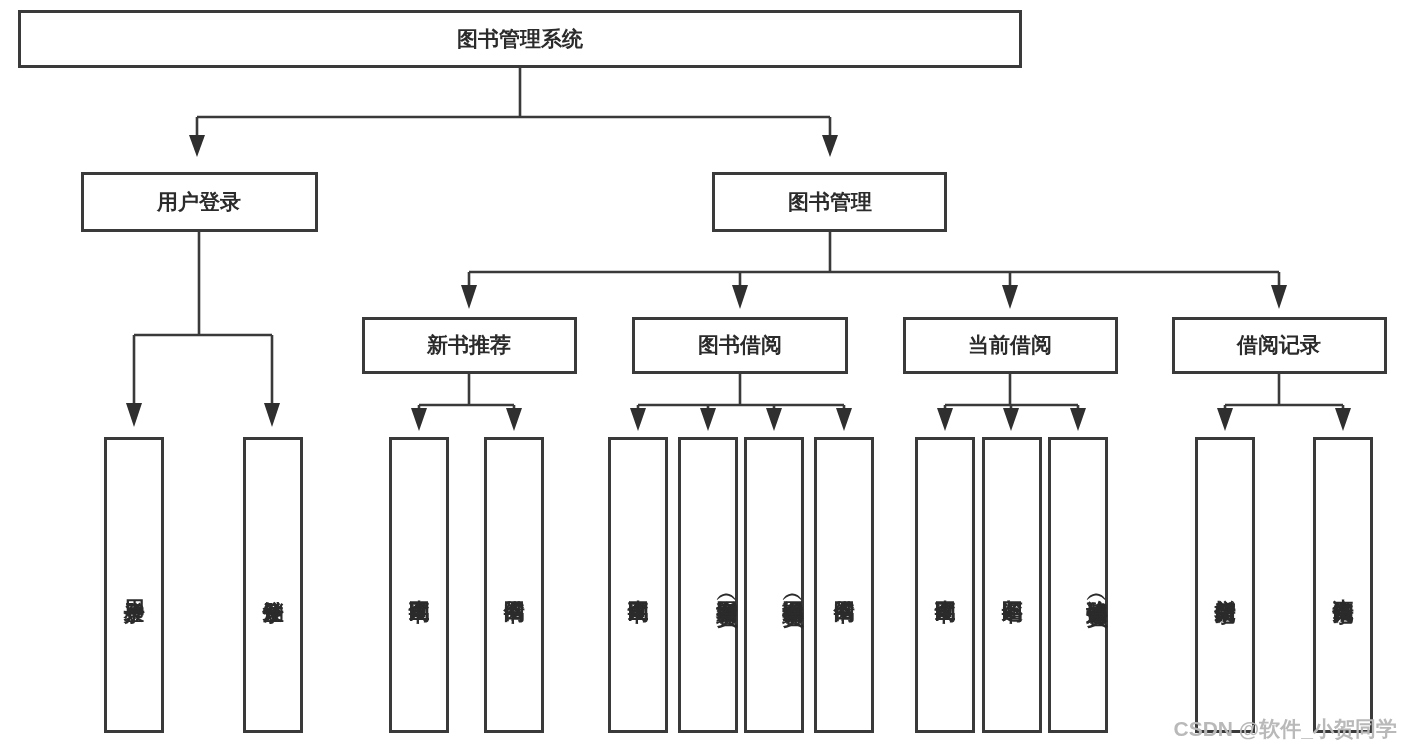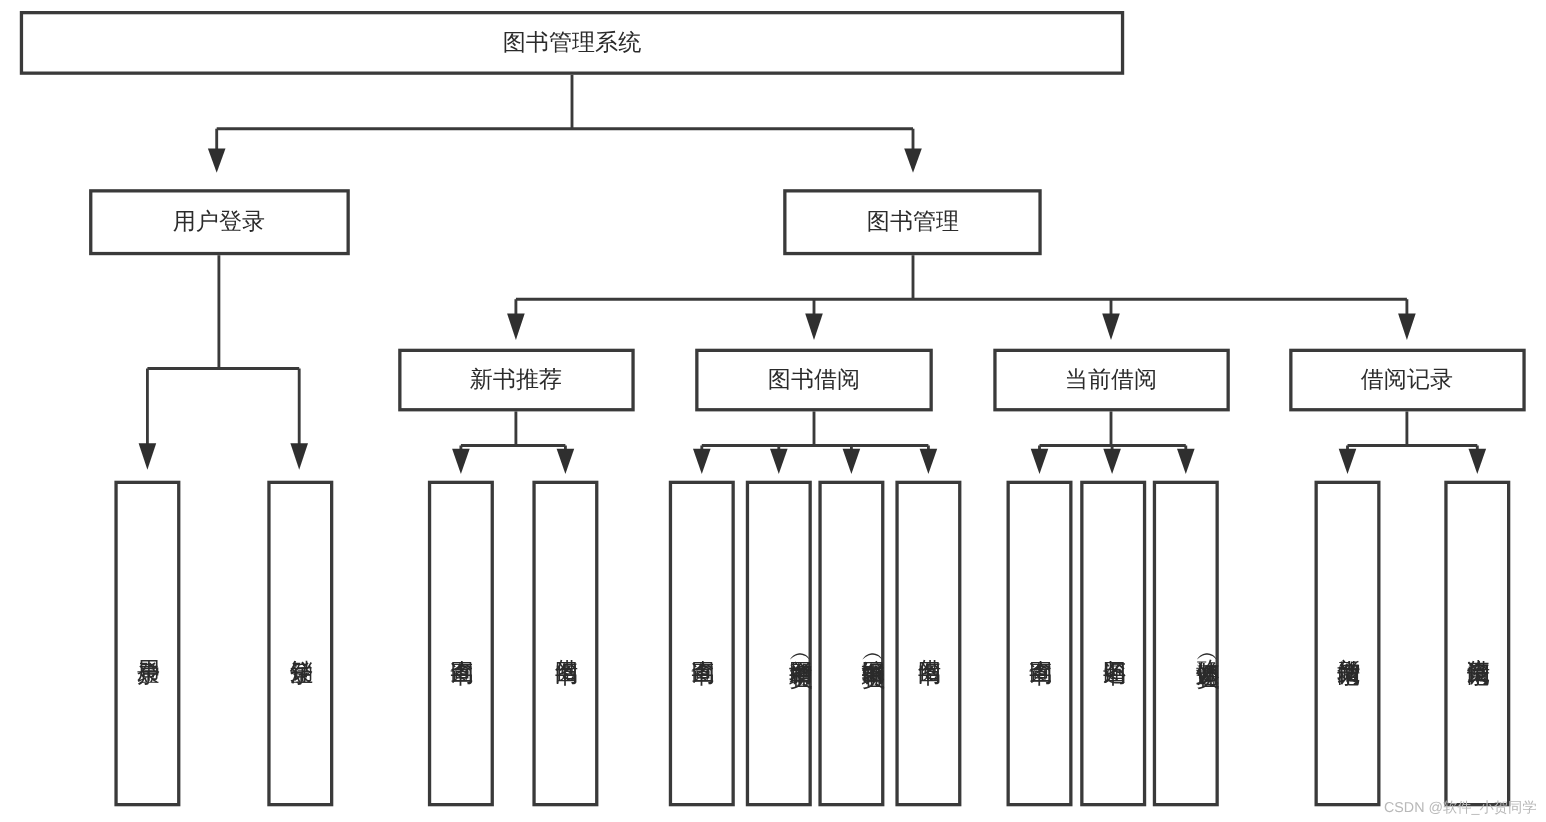--- a/index.html
+++ b/index.html
@@ -11,20 +11,21 @@
     width: 1405px;
     height: 747px;
     font-family: "Liberation Sans", "DejaVu Sans", sans-serif;
     overflow: hidden;
   }
   #diagram-root {
     position: relative;
     width: 1405px;
     height: 747px;
     background: #ffffff;
+    font-weight: bold;
   }
   svg.diagram-canvas {
     position: absolute;
     top: 0;
     left: 0;
     width: 1405px;
     height: 747px;
   }
   .node-box {
     fill: #ffffff;
@@ -62,21 +63,21 @@
     justify-content: center;
     text-align: center;
     white-space: nowrap;
     user-select: none;
   }
   .watermark {
     position: absolute;
     right: 8px;
     bottom: 4px;
     font-family: "Liberation Sans", "DejaVu Sans", sans-serif;
-    font-size: 13px;
+    font-size: 21px;
     color: #b9b9b9;
     white-space: nowrap;
     user-select: none;
     margin-left: 44px;
   }
 </style>
 </head>
 <body>
 
 <div id="diagram-root">

